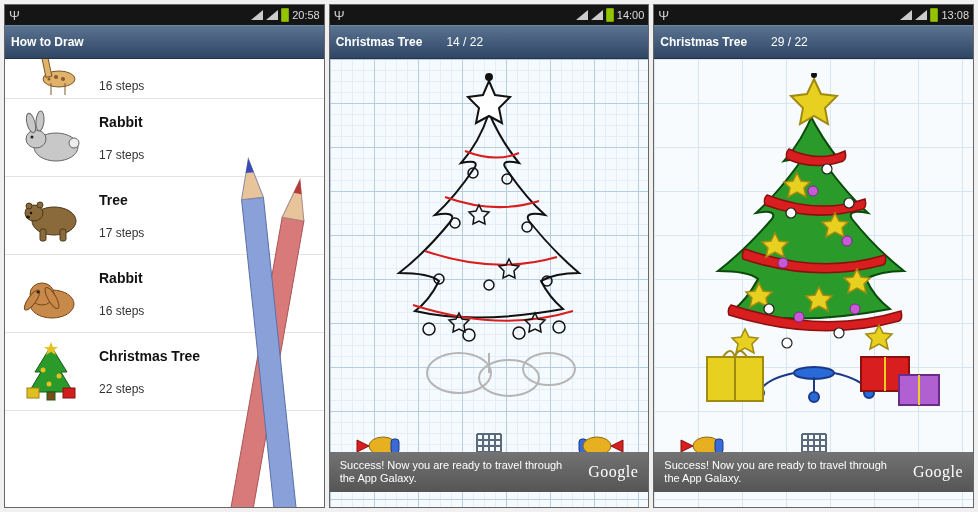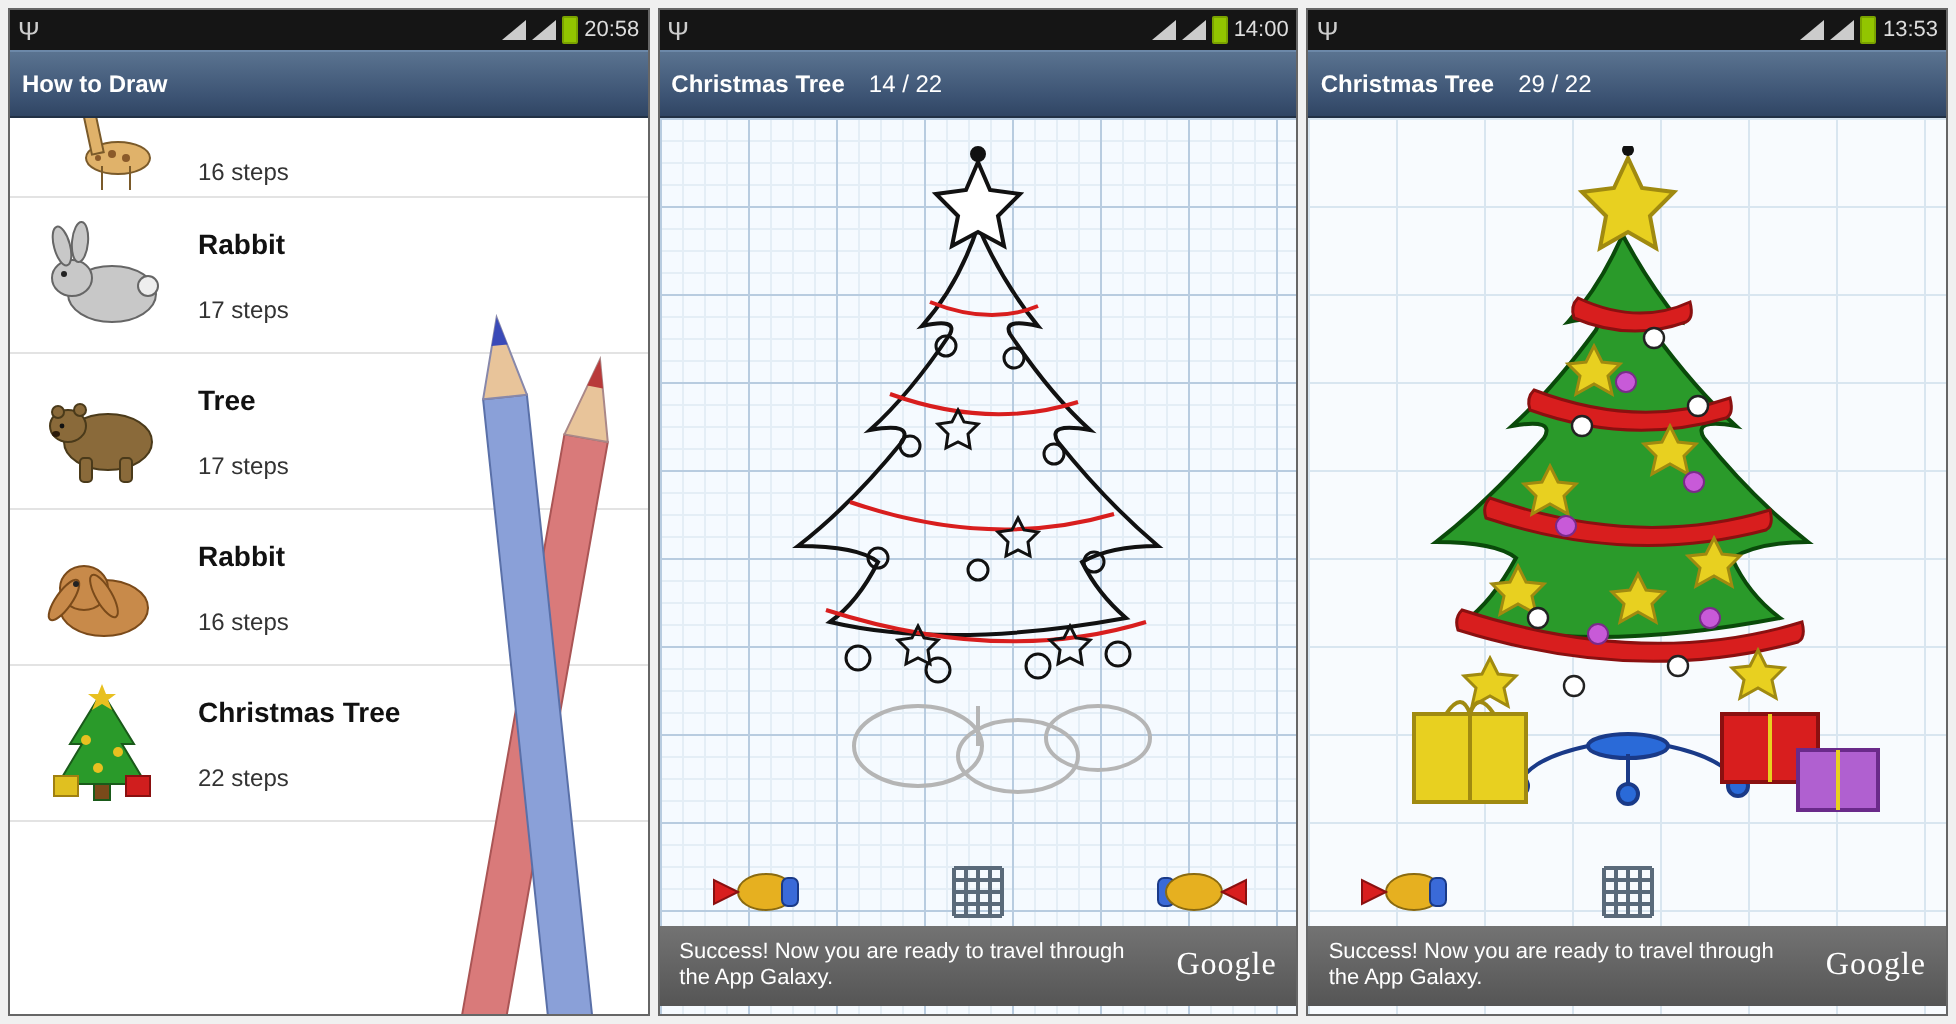--- a/index.html
+++ b/index.html
@@ -5,21 +5,21 @@
   *{margin:0;padding:0;box-sizing:border-box;}
   body{background:#f0f0f0;font-family:Arial,Helvetica,sans-serif;display:flex;gap:4px;padding:4px;}
   .phone{width:322px;height:504px;background:#fff;position:relative;overflow:hidden;border:1px solid #666;display:flex;flex-direction:column;}
   
   .statusbar{height:20px;background:#151515;display:flex;justify-content:space-between;align-items:center;padding:0 4px;color:#ddd;font-size:11px;}
   .sb-left,.sb-right{display:flex;align-items:center;gap:4px;}
   .sb-right{gap:3px;}
   .battery{width:8px;height:14px;background:#92c500;border:1px solid #7aa300;border-radius:1px;}
   
   .titlebar{height:24px;background:linear-gradient(#5a7390,#3c5373 70%,#304563);color:#fff;display:flex;align-items:center;padding:16px 6px;font-size:12px;font-weight:bold;border-top:1px solid #6c88a8;border-bottom:1px solid #223145;}
-  .titlebar .counter{margin-left:12px;font-weight:normal;}
+  .titlebar .counter{margin-left:24px;font-weight:normal;}
   
   .content{flex:1;position:relative;overflow:hidden;}
   .list{background:#fff;height:100%;overflow:hidden;}
   .row{display:flex;align-items:center;gap:10px;height:78px;border-bottom:1px solid #e3e3e3;padding:4px 8px;}
   .thumb{width:76px;height:66px;display:flex;align-items:center;justify-content:center;}
   .txtcol{display:flex;flex-direction:column;}
   .name{font-weight:bold;font-size:14px;color:#111;}
   .steps{font-size:12px;color:#333;margin-top:18px;}
   
   .pencils{position:absolute;right:-20px;bottom:-20px;width:180px;height:400px;pointer-events:none;}
@@ -36,21 +36,21 @@
       linear-gradient(#d9e6f0 1px,transparent 1px) 0 0/44px 44px,
       linear-gradient(90deg,#d9e6f0 1px,transparent 1px) 0 0/44px 44px,
       #f8fbfe;
   }
   .drawing{position:absolute;left:50%;top:14px;transform:translateX(-50%);}
   
   .nav{position:absolute;bottom:44px;left:0;right:0;display:flex;justify-content:space-between;align-items:center;padding:0 22px;}
   .hand-btn{width:50px;height:34px;display:flex;align-items:center;justify-content:center;cursor:pointer;}
   .grid-btn{width:32px;height:32px;display:flex;align-items:center;justify-content:center;cursor:pointer;}
   
-  .ad{position:absolute;bottom:4px;left:0;right:0;height:40px;background:linear-gradient(#737373,#555);color:#fff;font-size:11px;display:flex;align-items:center;padding:0 10px;gap:8px;}
+  .ad{position:absolute;bottom:15px;left:0;right:0;height:40px;background:linear-gradient(#737373,#555);color:#fff;font-size:11px;display:flex;align-items:center;padding:0 10px;gap:8px;}
   .ad .adtxt{flex:1;line-height:1.2;}
   .ad .adlogo{font-size:16px;font-family:Liberation Serif, serif;letter-spacing:.5px;}
   
   .tri{width:0;height:0;border-bottom:10px solid #ccc;border-left:12px solid transparent;}
   .usb-icon{font-size:13px;color:#ccc;}
 </style>
 </head>
 <body>
 
 <div class="phone">
@@ -294,21 +294,21 @@
 
 <div class="phone">
   <div class="statusbar">
     <div class="sb-left">
         <span class="usb-icon">Ψ</span>
       </div>
     <div class="sb-right">
       <span class="tri"></span>
       <span class="tri"></span>
       <span class="battery"></span>
-      <span>13:53</span>
+      <span>13:08</span>
     </div>
   </div>
   <div class="titlebar">
     <span>Christmas Tree</span>
     <span class="counter">29 / 22</span>
   </div>
   <div class="content">
     <div class="graph soft"></div>
     <svg class="drawing" width="270" height="350" viewBox="0 0 270 350">
 

